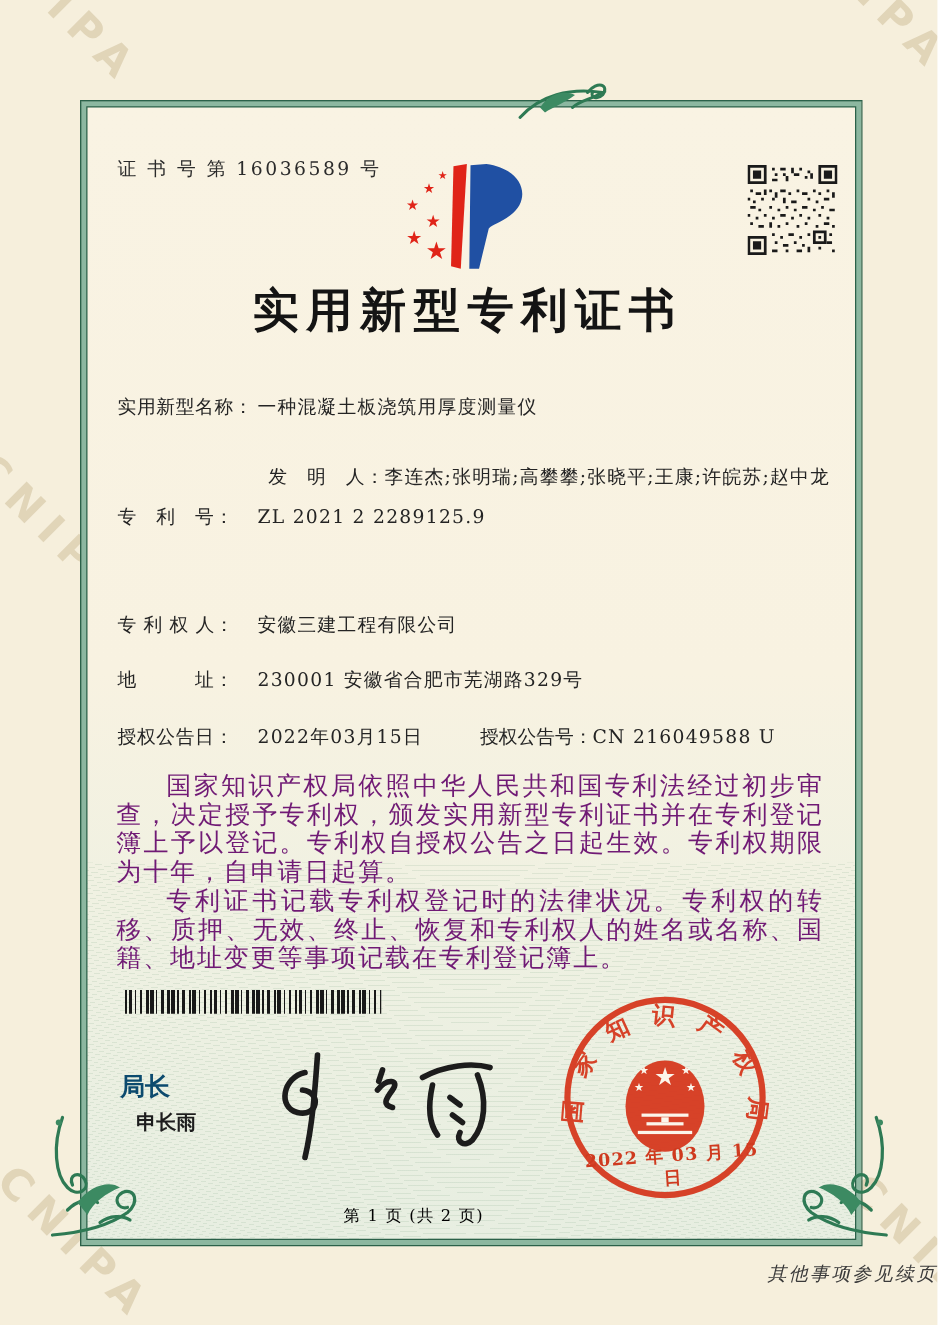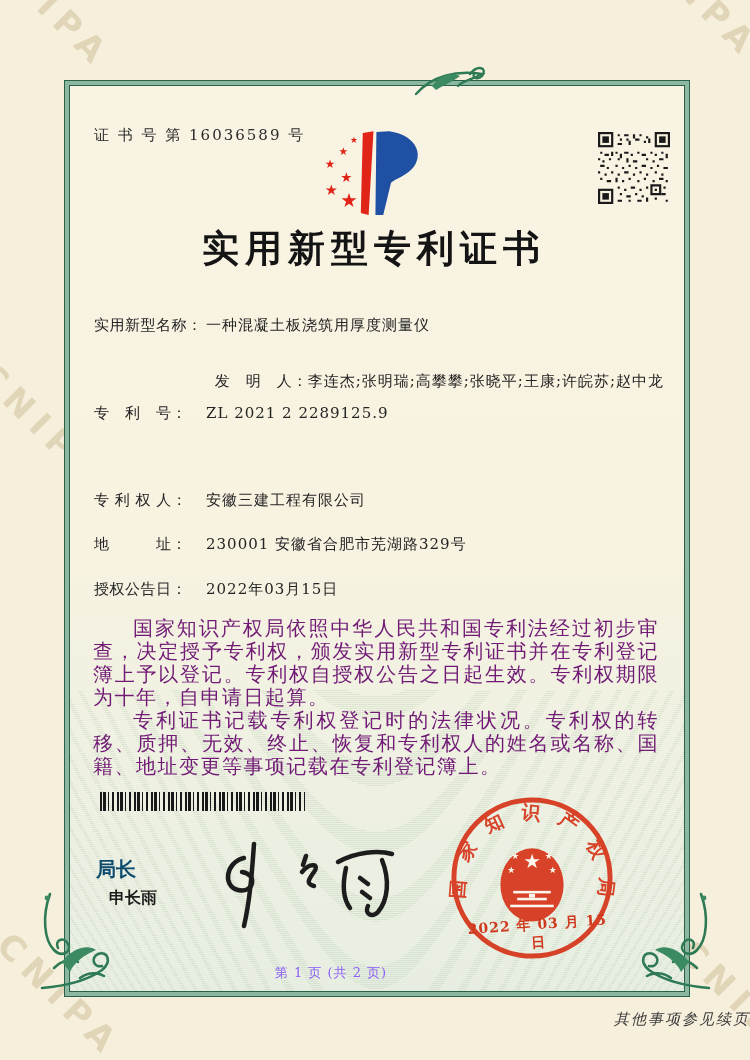--- a/index.html
+++ b/index.html
@@ -56,21 +56,21 @@
   .signer-name{position:absolute;left:96px;top:888px;font-size:16px;font-weight:bold;
       font-family:"DejaVu Sans","Liberation Sans",sans-serif;color:#1d1d1d;margin-left:13px;}
   .signature{position:absolute;left:210px;top:836px;width:210px;height:96px;}
   
   .seal{position:absolute;left:448px;top:794px;width:168px;height:168px;opacity:0.95;}
   .seal-date{position:absolute;left:458px;top:916px;width:160px;text-align:center;
       font-size:14px;font-weight:bold;color:#cf3a1f;letter-spacing:1px;
       transform:rotate(-4deg);font-family:"DejaVu Serif","Liberation Serif",serif;}
   
   .pagenum{position:absolute;left:0;top:964px;width:662px;text-align:center;
-      font-size:13px;letter-spacing:1px;color:#8b5cf6;}
+      font-size:13px;letter-spacing:1px;color:#000000;}
   .footnote{position:absolute;left:0;top:1010px;width:750px;text-align:right;
       font-size:15px;letter-spacing:2px;color:#3a3a3a;font-style:italic;}
 </style>
 </head>
 <body>
 
 <div class="page">
 
   <span class="wm wm1">CNIPA</span>
   <span class="wm wm2">CNIPA</span>
@@ -176,20 +176,23 @@
     <span class="lbl">专　利　号：</span><span class="val">ZL 2021 2 2289125.9</span>
   </div>
   <div class="row r5">
     <span class="lbl">专 利 权 人：</span><span class="val">安徽三建工程有限公司</span>
   </div>
   <div class="row r6">
     <span class="lbl">地　　　址：</span><span class="val">230001 安徽省合肥市芜湖路329号</span>
   </div>
   <div class="row r7">
     <span class="lbl">授权公告日：</span><span class="val">2022年03月15日</span>
+    <span class="grant-no">
+      <span>授权公告号：</span><span class="val">CN 216049588 U</span>
+    </span>
   </div>
 
   <div class="paras">
     <p>国家知识产权局依照中华人民共和国专利法经过初步审查，决定授予专利权，颁发实用新型专利证书并在专利登记簿上予以登记。专利权自授权公告之日起生效。专利权期限为十年，自申请日起算。</p>
     <p>专利证书记载专利权登记时的法律状况。专利权的转移、质押、无效、终止、恢复和专利权人的姓名或名称、国籍、地址变更等事项记载在专利登记簿上。</p>
   </div>
 
   <div class="barcode"></div>
 
   <div class="signer-title">局长</div>

